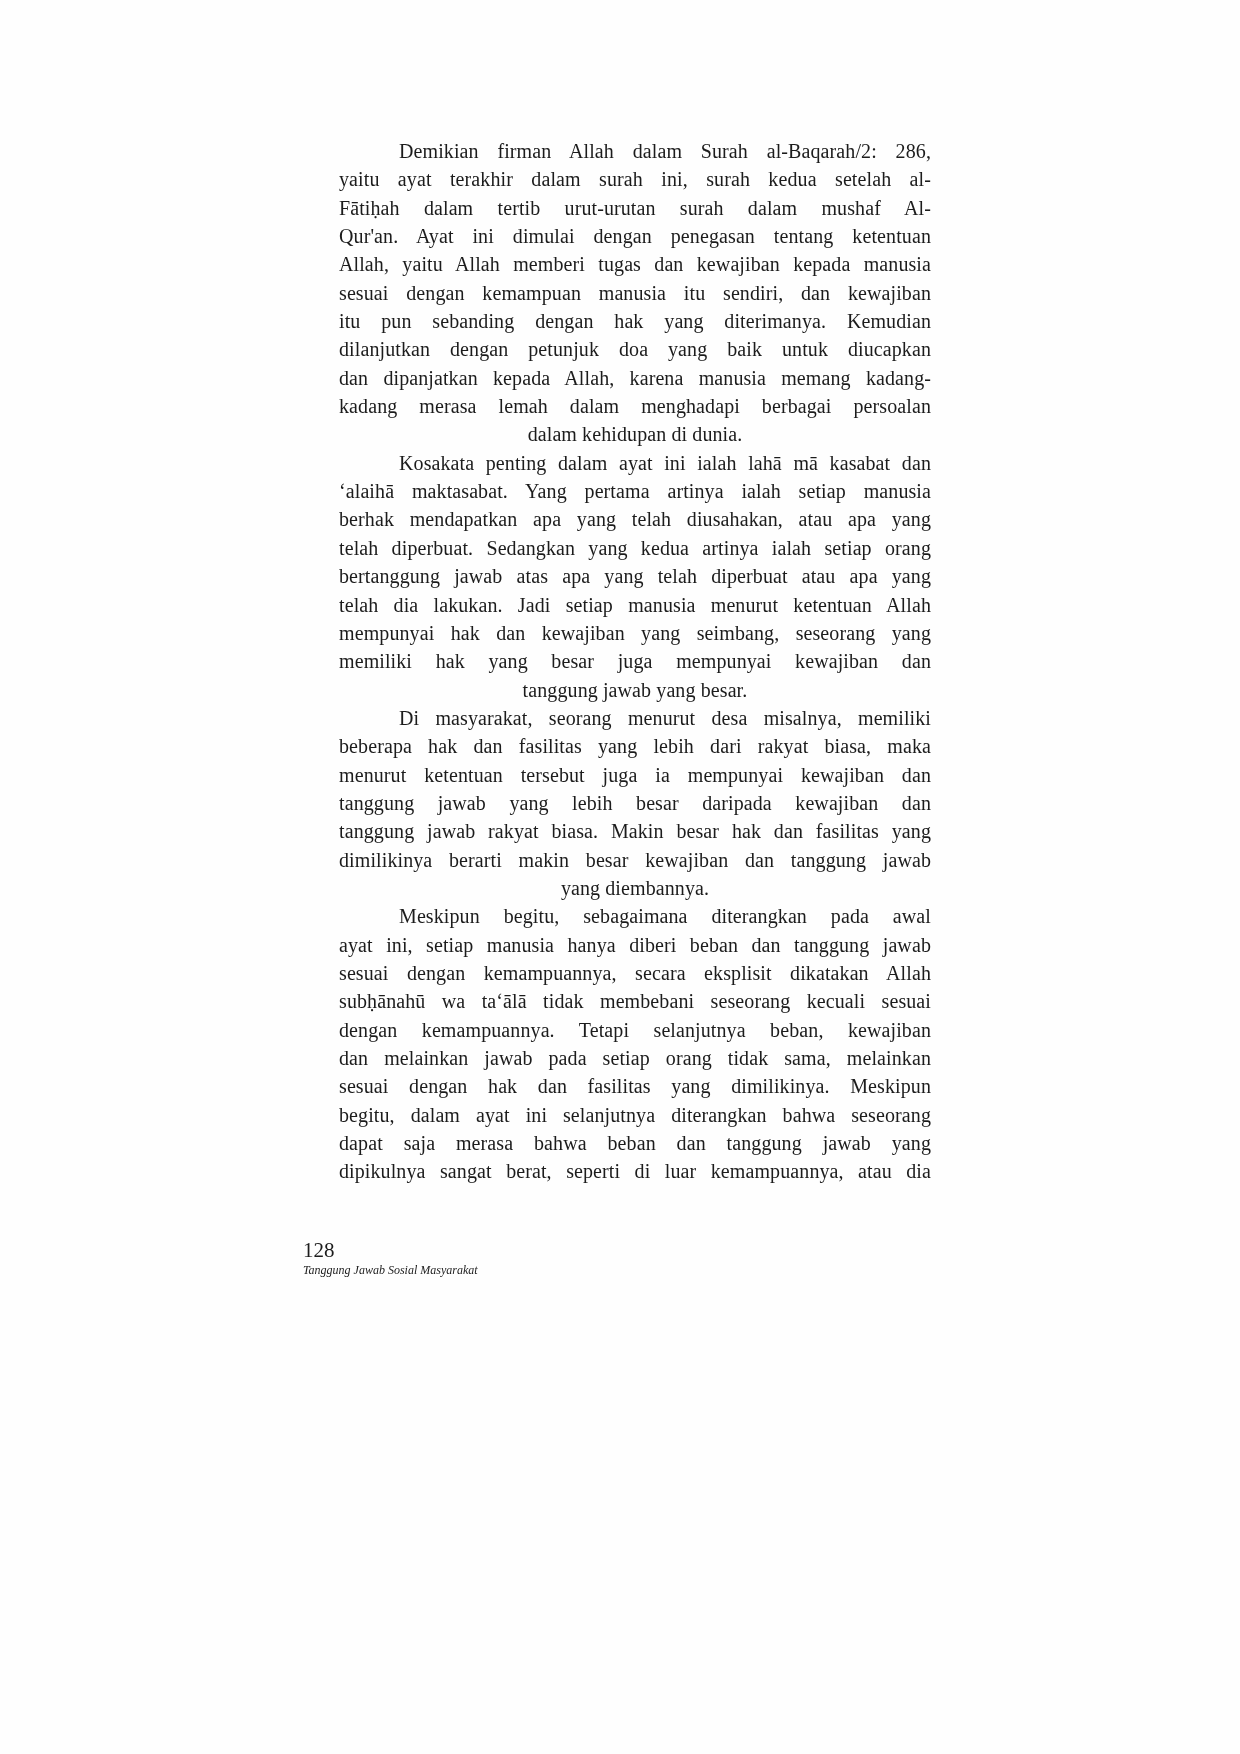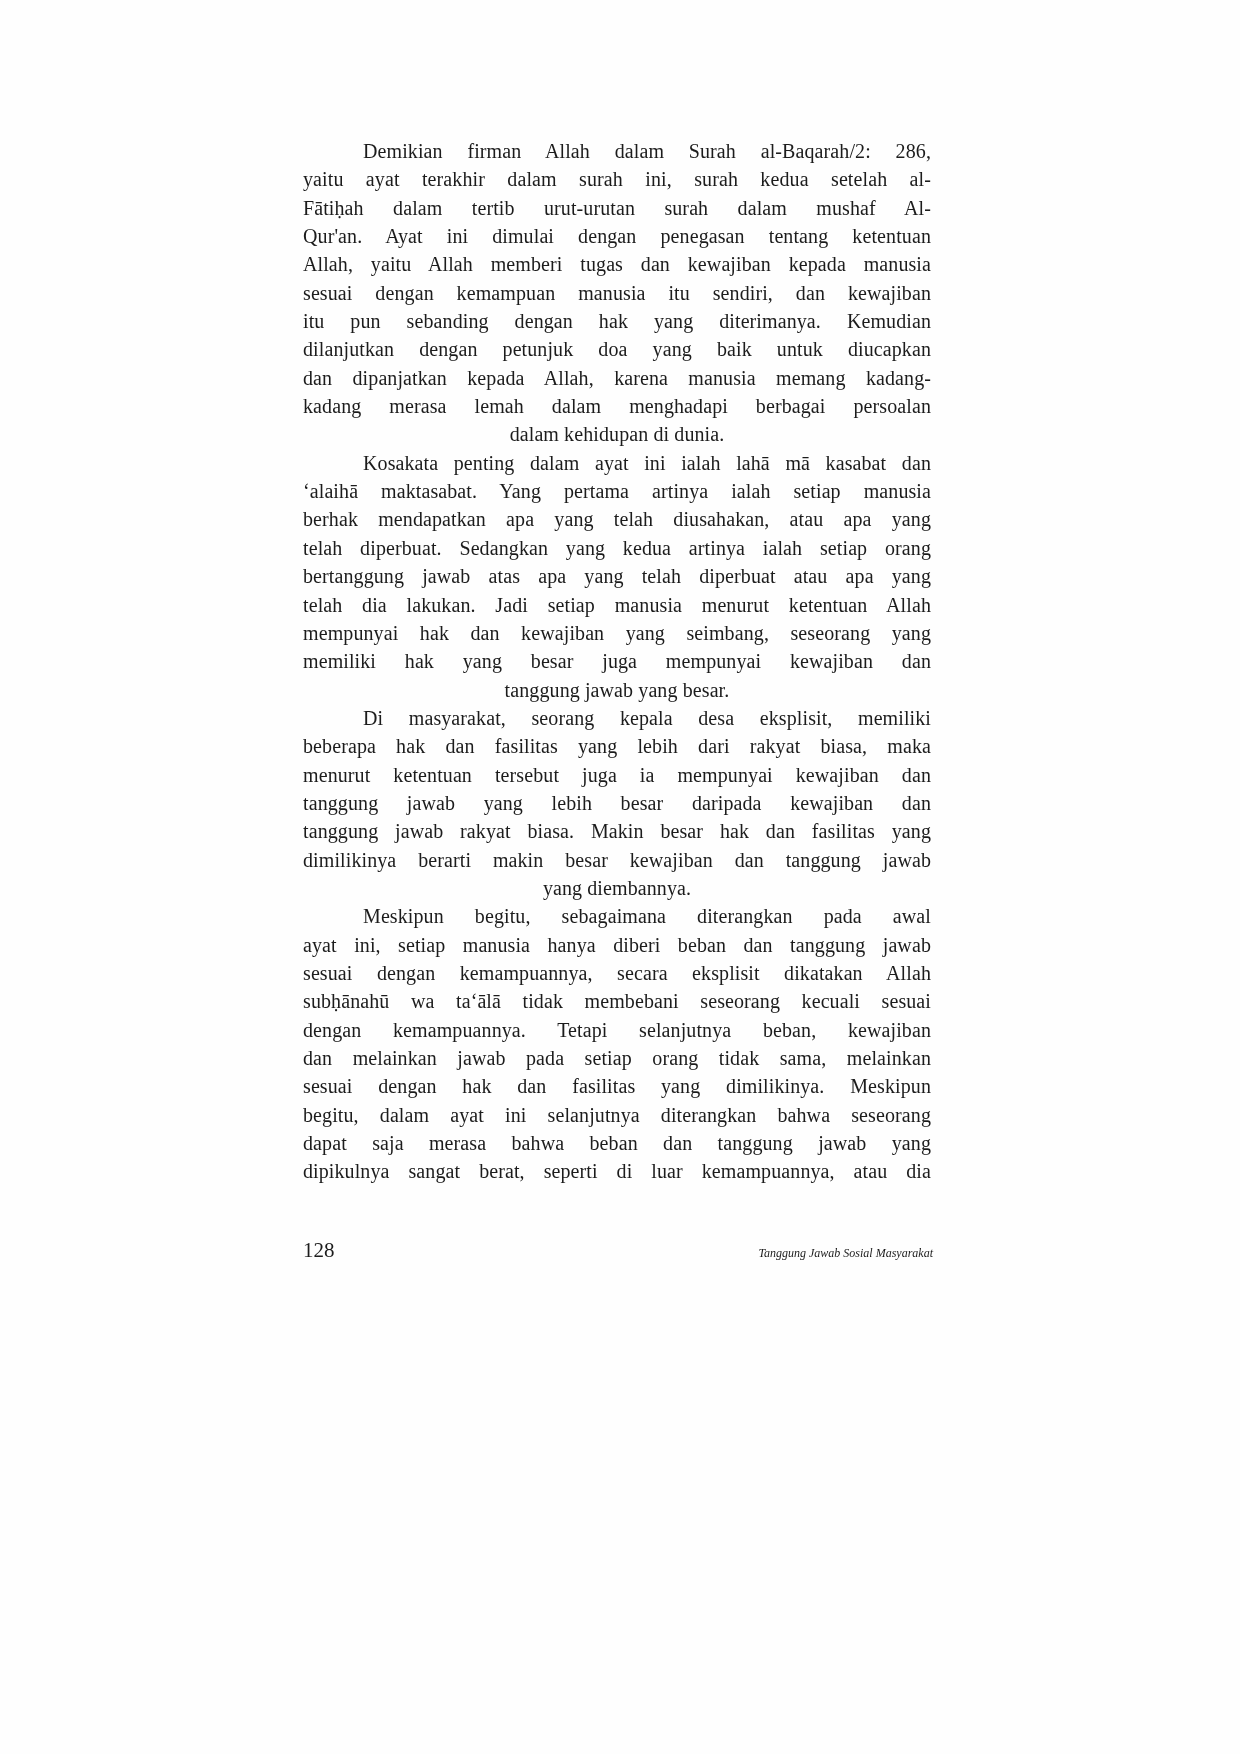--- a/index.html
+++ b/index.html
@@ -25,37 +25,39 @@
     color: #1c1c1c;
     letter-spacing: 0.1px;
   }
   .para { margin: 0; padding: 0; }
   .line {
     text-align: justify;
     text-align-last: justify;
     height: 28.35px;
     overflow: hidden;
     white-space: nowrap;
+    margin-left: 36px;
   }
   .line.noj {
     text-align: center;
     text-align-last: auto;
   }
   .line.indent { text-indent: 60px; }
   .it { }
 
   .footer {
     position: absolute;
     left: 303px;
     top: 1238px;
     width: 630px;
     display: flex;
     justify-content: space-between;
     align-items: baseline;
     color: #1c1c1c;
+    flex-direction: column;
   }
   .pagenum {
     font-size: 21px;
     font-style: normal;
   }
   .runtitle {
     font-size: 12px;
     font-style: italic;
   }
 </style>
@@ -82,21 +84,21 @@
         <div class="line"><span class="it">‘alaihā maktasabat.</span><span> Yang pertama artinya ialah setiap manusia</span></div>
         <div class="line"><span>berhak mendapatkan apa yang telah diusahakan, atau apa yang</span></div>
         <div class="line"><span>telah diperbuat. Sedangkan yang kedua artinya ialah setiap orang</span></div>
         <div class="line"><span>bertanggung jawab atas apa yang telah diperbuat atau apa yang</span></div>
         <div class="line"><span>telah dia lakukan. Jadi setiap manusia menurut ketentuan Allah</span></div>
         <div class="line"><span>mempunyai hak dan kewajiban yang seimbang, seseorang yang</span></div>
         <div class="line"><span>memiliki hak yang besar juga mempunyai kewajiban dan</span></div>
         <div class="line noj"><span>tanggung jawab yang besar.</span></div>
       </div>
       <div class="para">
-        <div class="line indent"><span>Di masyarakat, seorang kepala desa eksplisit, memiliki</span></div>
+        <div class="line indent"><span>Di masyarakat, seorang menurut desa misalnya, memiliki</span></div>
         <div class="line"><span>beberapa hak dan fasilitas yang lebih dari rakyat biasa, maka</span></div>
         <div class="line"><span>menurut ketentuan tersebut juga ia mempunyai kewajiban dan</span></div>
         <div class="line"><span>tanggung jawab yang lebih besar daripada kewajiban dan</span></div>
         <div class="line"><span>tanggung jawab rakyat biasa. Makin besar hak dan fasilitas yang</span></div>
         <div class="line"><span>dimilikinya berarti makin besar kewajiban dan tanggung jawab</span></div>
         <div class="line noj"><span>yang diembannya.</span></div>
       </div>
       <div class="para">
         <div class="line indent"><span>Meskipun begitu, sebagaimana diterangkan pada awal</span></div>
         <div class="line"><span>ayat ini, setiap manusia hanya diberi beban dan tanggung jawab</span></div>

